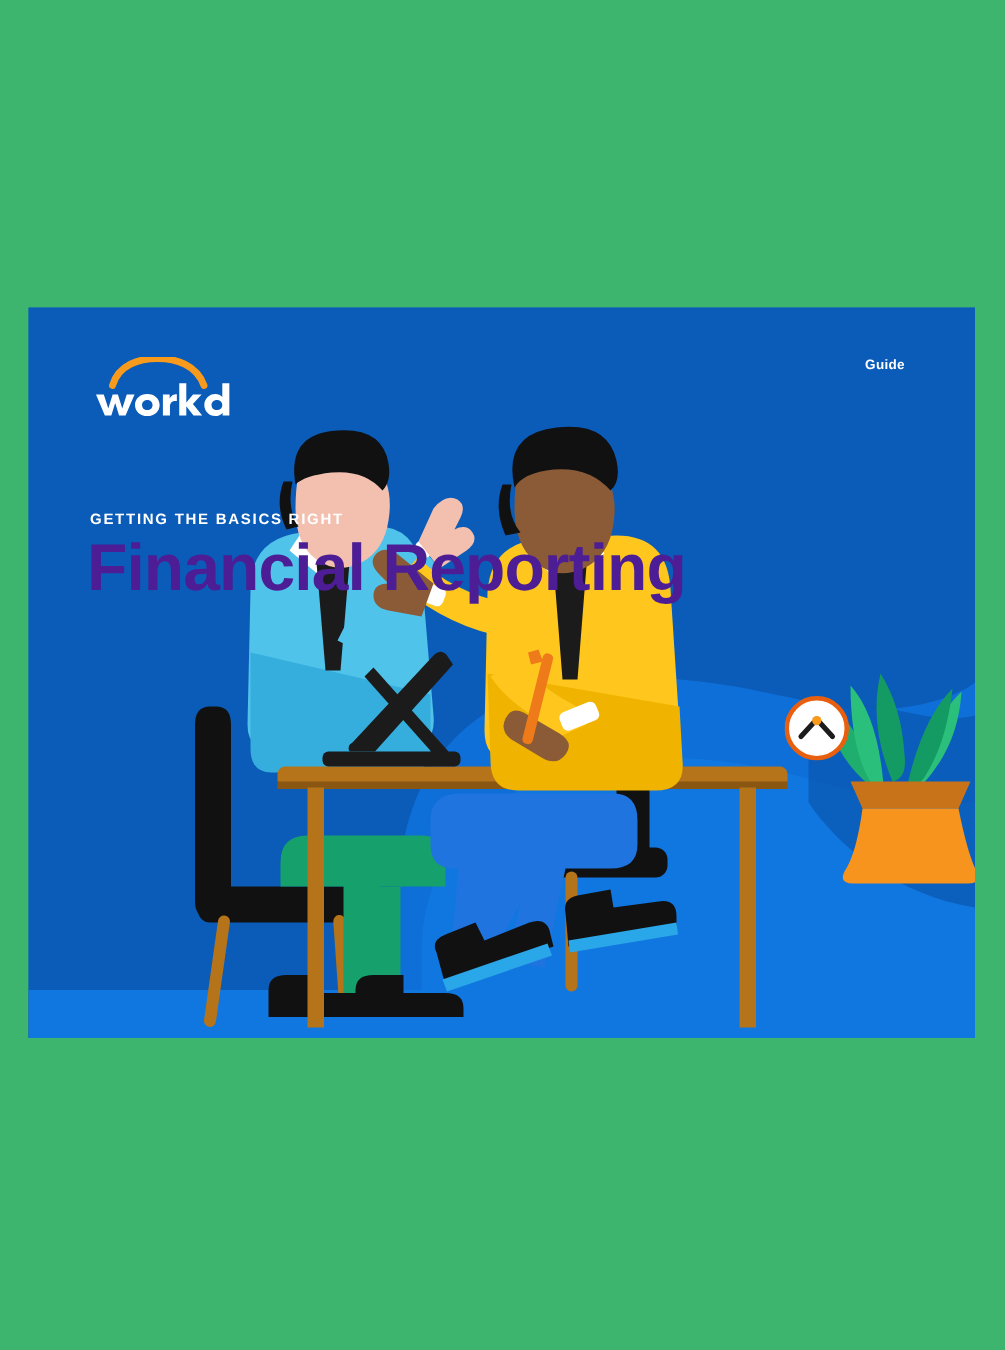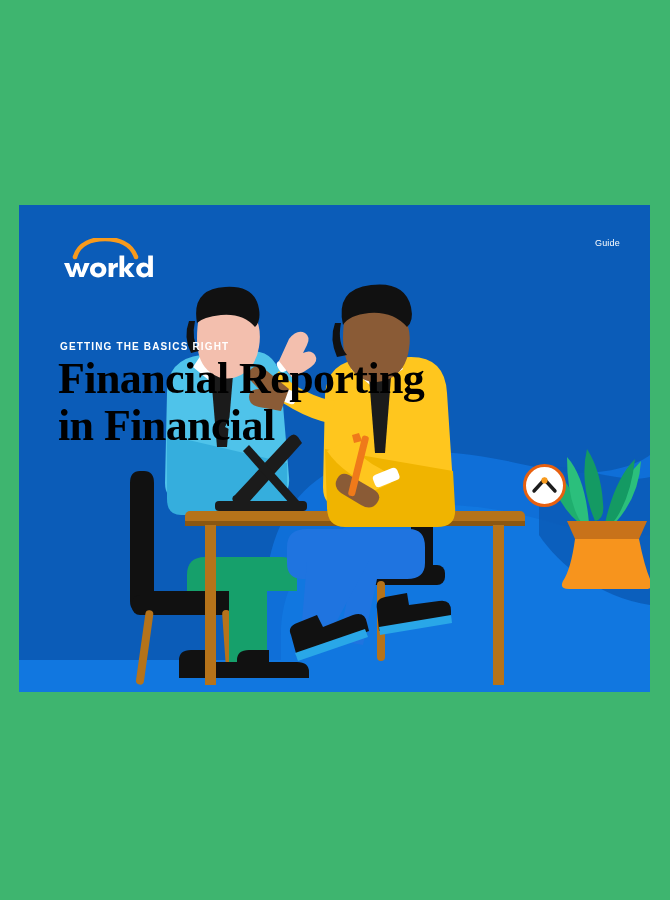--- a/index.html
+++ b/index.html
@@ -35,50 +35,49 @@
     width: 96px;
     height: 40px;
   }
   #brand-logo svg { display: block; }
 
   #doc-type-label {
     position: absolute;
     left: 560px;
     top: 238px;
     width: 60px;
-    text-align: right;
+    text-align: center;
     color: #ffffff;
     font-size: 9px;
-    font-weight: normal;
+    font-weight: bold;
     letter-spacing: 0.2px;
   }
 
   
   #eyebrow-text {
     position: absolute;
     left: 60px;
     top: 341px;
     color: #ffffff;
     font-size: 10px;
     font-weight: bold;
     letter-spacing: 1.15px;
   }
 
   #headline {
     position: absolute;
     left: 58px;
     top: 355px;
     width: 430px;
-    color: #000000;
+    color: #4c1d95;
     font-size: 44px;
     font-weight: bold;
     line-height: 47px;
     letter-spacing: -0.6px;
     margin: 0;
-    font-family: Liberation Serif, serif;
   }
   #headline .hl-line { display: block; white-space: nowrap; }
 
   
   #illustration {
     position: absolute;
     left: 19px;
     top: 205px;
     width: 631px;
     height: 487px;
@@ -223,21 +222,20 @@
 </div>
 
 <span style="position:absolute;left:61px;top:238px;width:1px;height:1px;overflow:hidden;opacity:0;">workday.</span>
 
 <div id="doc-type-label">Guide</div>
 
 <div id="eyebrow-text">GETTING THE BASICS RIGHT</div>
 
 <h1 id="headline">
   <span class="hl-line">Financial Reporting</span>
-  <span class="hl-line">in Financial</span>
 </h1>
 
 <div id="chevron-badge">
   <svg width="43" height="43" viewBox="0 0 43 43" xmlns="http://www.w3.org/2000/svg">
     <circle cx="21.5" cy="21.5" r="20" fill="#ffffff" stroke="#e8600f" stroke-width="3"></circle>
     <path d="M11 27 L21.5 15.5 L32 27" fill="none" stroke="#1c1c1c" stroke-width="3.4" stroke-linecap="round" stroke-linejoin="round"></path>
     <circle cx="21.5" cy="16.4" r="3.1" fill="#f89a1c"></circle>
   </svg>
 </div>
 

